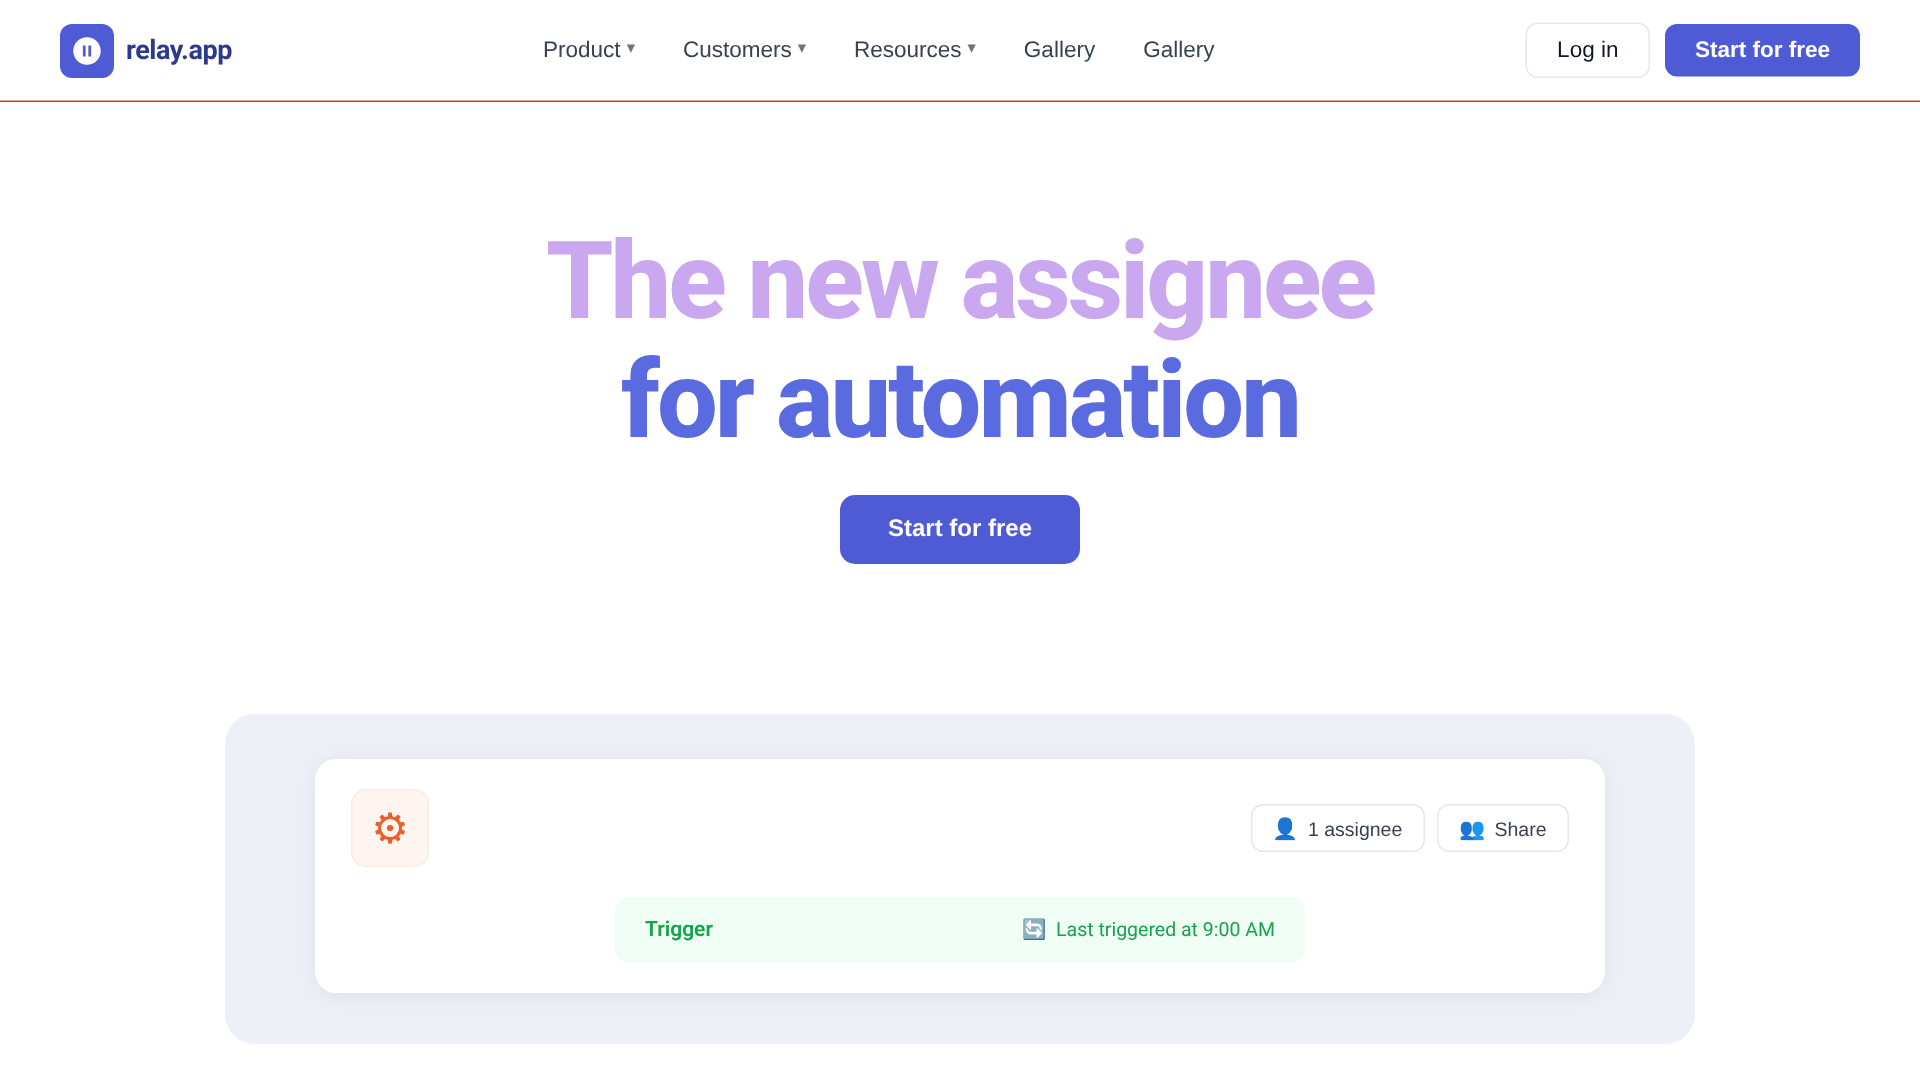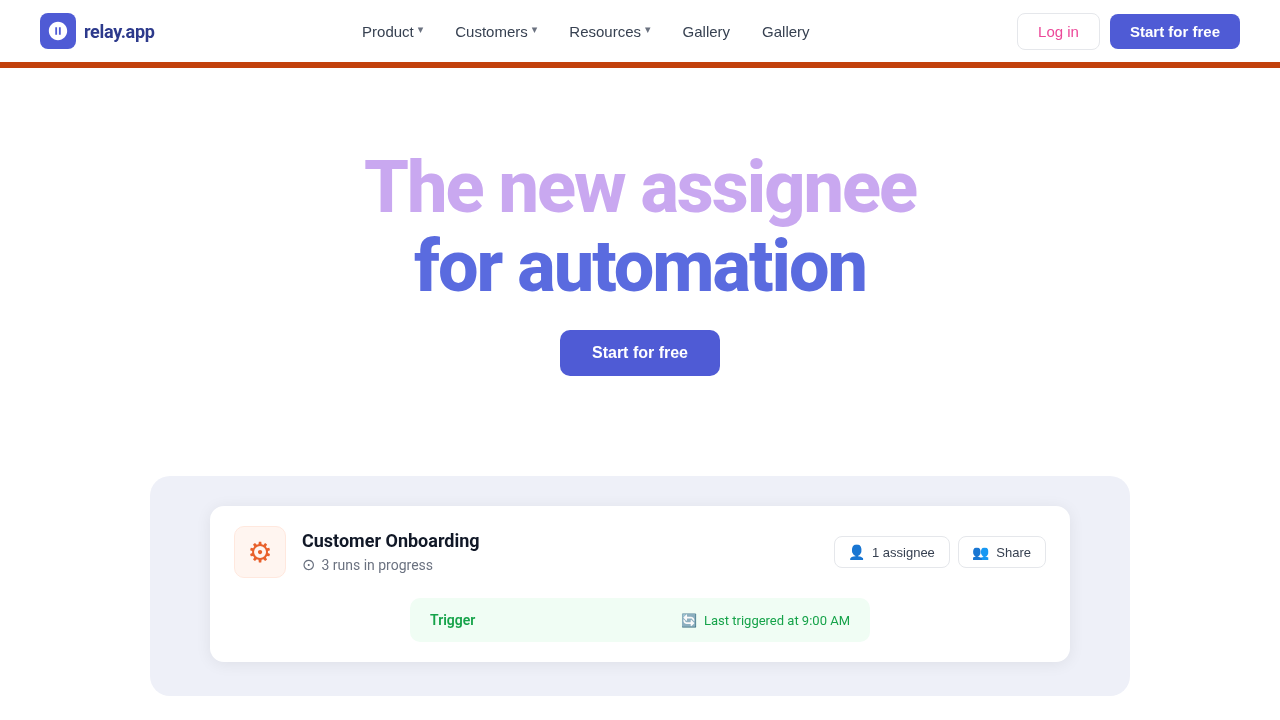--- a/index.html
+++ b/index.html
@@ -1,42 +1,42 @@
 <!DOCTYPE html>
 <html><head>
   <meta charset="utf-8">
   <style>
     * { margin: 0; padding: 0; box-sizing: border-box; }
     body { font-family: -apple-system, BlinkMacSystemFont, 'Segoe UI', Roboto, sans-serif; background: #fff; color: #1a1a2e; overflow-x: hidden; }
 
     
     nav {
       display: flex; align-items: center; justify-content: space-between;
-      padding: 0 40px; height: 68px; border-bottom: 6px solid #c2410c;
+      padding: 0 40px; height: 68px; border-bottom: 1px solid #c2410c;
       position: sticky; top: 0; background: #fff; z-index: 100;
     }
     .nav-logo { display: flex; align-items: center; gap: 8px; text-decoration: none; }
     .logo-icon {
       width: 36px; height: 36px; background: #4f5bd5; border-radius: 8px;
       display: flex; align-items: center; justify-content: center;
     }
     .logo-icon svg { width: 22px; height: 22px; fill: #fff; }
     .logo-text { font-size: 18px; font-weight: 700; color: #2d3a8c; letter-spacing: -0.3px; }
     .nav-links { display: flex; align-items: center; gap: 4px; }
     .nav-item {
       display: flex; align-items: flex-start; gap: 4px;
       padding: 8px 14px; border-radius: 8px; cursor: pointer;
       font-size: 15px; font-weight: 500; color: #374151;
       background: none; border: none; transition: background 0.15s;
     }
     .nav-item .chevron { font-size: 11px; color: #6b7280; }
     .nav-actions { display: flex; align-items: center; gap: 10px; }
     .btn-login {
       padding: 9px 20px; border-radius: 8px; border: 1px solid #e5e7eb;
-      background: #fff; font-size: 15px; font-weight: 500; color: #ec4899;
+      background: #fff; font-size: 15px; font-weight: 500; color: #0f172a;
       cursor: pointer; transition: background 0.15s;
     }
     .btn-start {
       padding: 9px 20px; border-radius: 8px; border: none;
       background: #4f5bd5; font-size: 15px; font-weight: 600; color: #fff;
       cursor: pointer; transition: background 0.15s;
     }
 
     
     .hero {
@@ -150,27 +150,20 @@
 </section>
 
 <div class="preview-container">
   <div class="preview-card">
     <div class="workflow-card">
       <div class="workflow-header">
         <div class="workflow-left">
           <div class="hubspot-logo">
             <span class="hubspot-icon">⚙</span>
           </div>
-          <div class="workflow-info">
-            <div class="workflow-title">Customer Onboarding</div>
-            <div class="workflow-status">
-              <span class="status-icon">⊙</span>
-              <span>3 runs in progress</span>
-            </div>
-          </div>
         </div>
         <div class="workflow-actions">
           <button class="action-btn">
             <span class="action-btn-icon">👤</span>
             <span>1 assignee</span>
           </button>
           <button class="action-btn">
             <span class="action-btn-icon">👥</span>
             <span>Share</span>
           </button>

